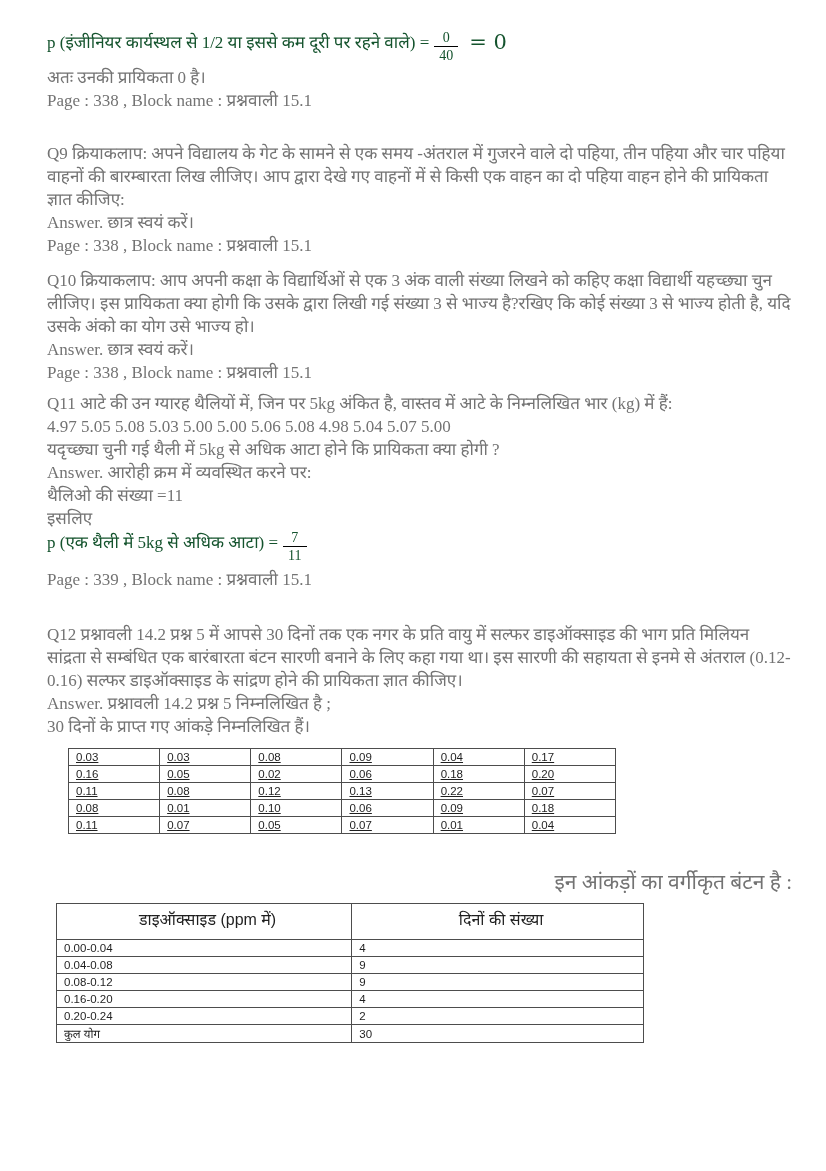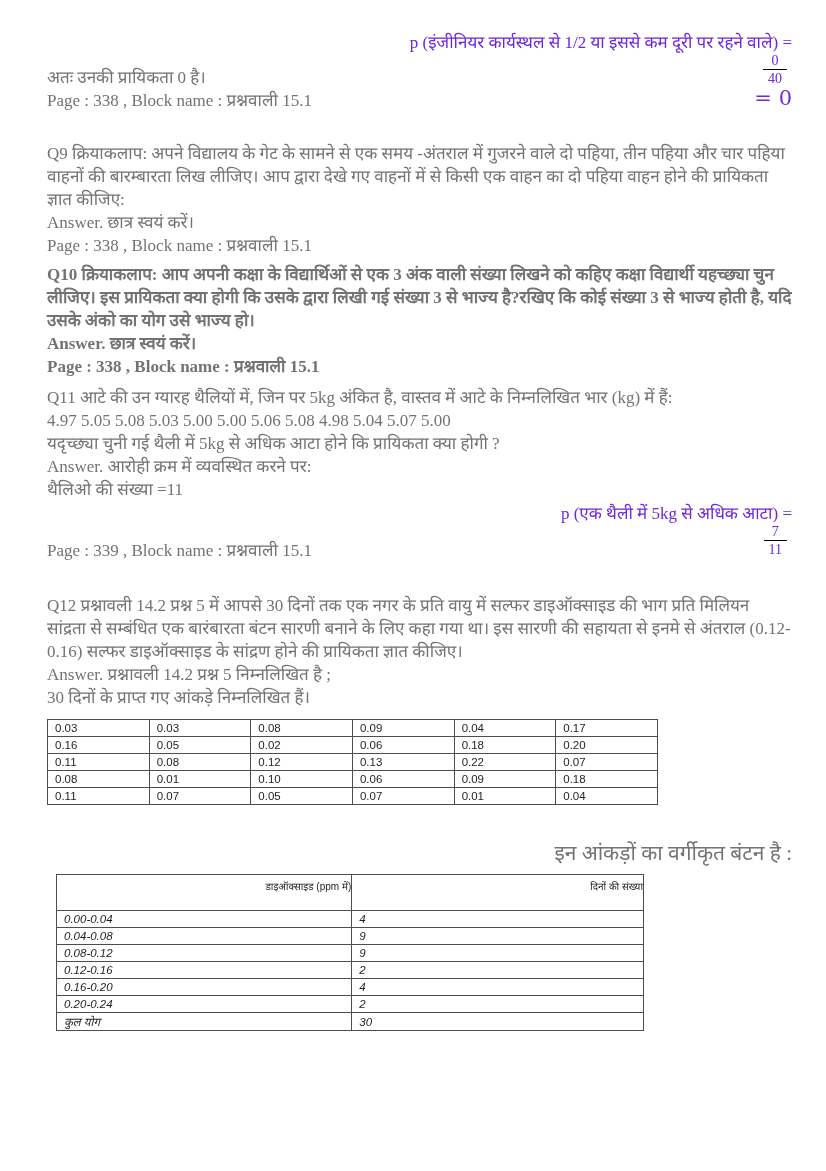--- a/index.html
+++ b/index.html
@@ -19,23 +19,22 @@
   }
   p {
     font-size: 17px;
     line-height: 23px;
     color: #737373;
   }
   .formula-line {
     font-size: 17px;
     height: 36px;
     display: flex;
-    align-items: flex-end;
-    color: #6d28d9;
-    flex-direction: column;
+    align-items: flex-start;
+    color: #14532d;
   }
   .frac {
     display: inline-block;
     vertical-align: middle;
     text-align: center;
     margin: 0 5px;
     font-family: "Liberation Serif", serif;
   }
   .frac .num {
     display: block;
@@ -49,68 +48,68 @@
     padding: 1px 5px 0 5px;
     font-size: 14px;
     line-height: 15px;
   }
   .math-tail {
     font-family: "DejaVu Serif", serif;
     font-size: 21px;
     margin-left: 6px;
   }
   .block-q9  { margin-top: 30px; }
-  .block-q10 { margin-top: 6px; font-weight: bold; }
+  .block-q10 { margin-top: 12px; }
   .block-q11 { margin-top: 8px; }
   .block-q12 { margin-top: 32px; }
   .q11-frac-line { height: 38px; }
 
   table {
     border-collapse: collapse;
     table-layout: fixed;
     font-family: "Liberation Sans", sans-serif;
     color: #1f1f1f;
   }
   .raw-table {
-    margin: 10px 0 0 0;
-    width: 611px;
+    margin: 10px 0 0 21px;
+    width: 548px;
+    text-decoration: underline;
   }
   .raw-table td {
     border: 1px solid #4d4d4d;
     font-size: 11.5px;
     height: 17px;
     padding: 1px 0 1px 7px;
     vertical-align: middle;
   }
   .classified-heading {
     margin-top: 37px;
     font-size: 21px;
     line-height: 23px;
     text-align: right;
   }
   .classified-table {
     margin: 9px 0 0 9px;
     width: 588px;
   }
   .classified-table th {
     border: 1px solid #4d4d4d;
-    font-size: 10px;
+    font-size: 16px;
     font-weight: normal;
-    text-align: right;
+    text-align: center;
     vertical-align: top;
     height: 36px;
     padding: 4px 0 0 7px;
   }
   .classified-table td {
     border: 1px solid #4d4d4d;
     font-size: 11.5px;
     height: 17px;
     padding: 1px 0 1px 7px;
     vertical-align: middle;
-    font-style: italic;
   }
   .classified-table col.c1 { width: 50.3%; }
   .classified-table col.c2 { width: 49.7%; }
 </style>
 </head>
 <body>
 
 <div class="page">
 
   <div class="block-intro">
@@ -137,20 +136,21 @@
     <p>Answer. छात्र स्वयं करें।</p>
     <p>Page : 338 , Block name : प्रश्नवाली 15.1</p>
   </div>
 
   <div class="block-q11">
     <p>Q11 आटे की उन ग्यारह थैलियों में, जिन पर 5kg अंकित है, वास्तव में आटे के निम्नलिखित भार (kg) में हैं:</p>
     <p>4.97 5.05 5.08 5.03 5.00 5.00 5.06 5.08 4.98 5.04 5.07 5.00</p>
     <p>यदृच्छ्या चुनी गई थैली में 5kg से अधिक आटा होने कि प्रायिकता क्या होगी ?</p>
     <p>Answer. आरोही क्रम में व्यवस्थित करने पर:</p>
     <p>थैलिओ की संख्या =11</p>
+    <p>इसलिए</p>
     <div class="formula-line q11-frac-line">
       <span>p (एक थैली में 5kg से अधिक आटा) =</span>
       <span class="frac">
         <span class="num">7</span>
         <span class="den">11</span>
       </span>
     </div>
     <p>Page : 339 , Block name : प्रश्नवाली 15.1</p>
   </div>
 
@@ -225,24 +225,20 @@
         </tr>
         <tr>
           <td>0.04-0.08</td>
           <td>9</td>
         </tr>
         <tr>
           <td>0.08-0.12</td>
           <td>9</td>
         </tr>
         <tr>
-          <td>0.12-0.16</td>
-          <td>2</td>
-        </tr>
-        <tr>
           <td>0.16-0.20</td>
           <td>4</td>
         </tr>
         <tr>
           <td>0.20-0.24</td>
           <td>2</td>
         </tr>
         <tr>
           <td>कुल योग</td>
           <td>30</td>

